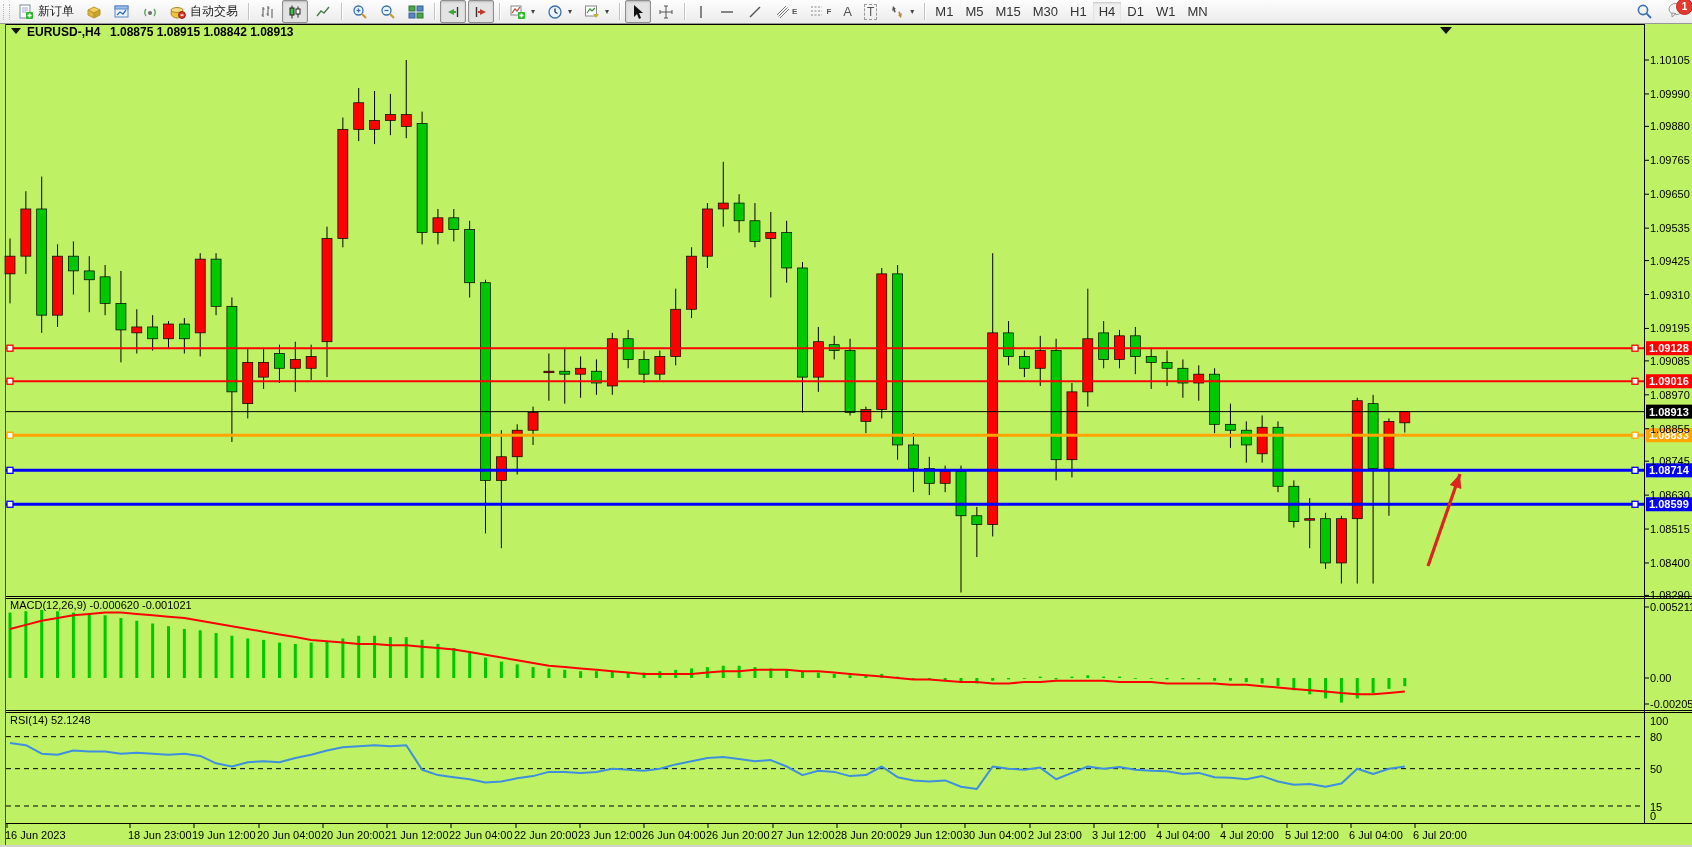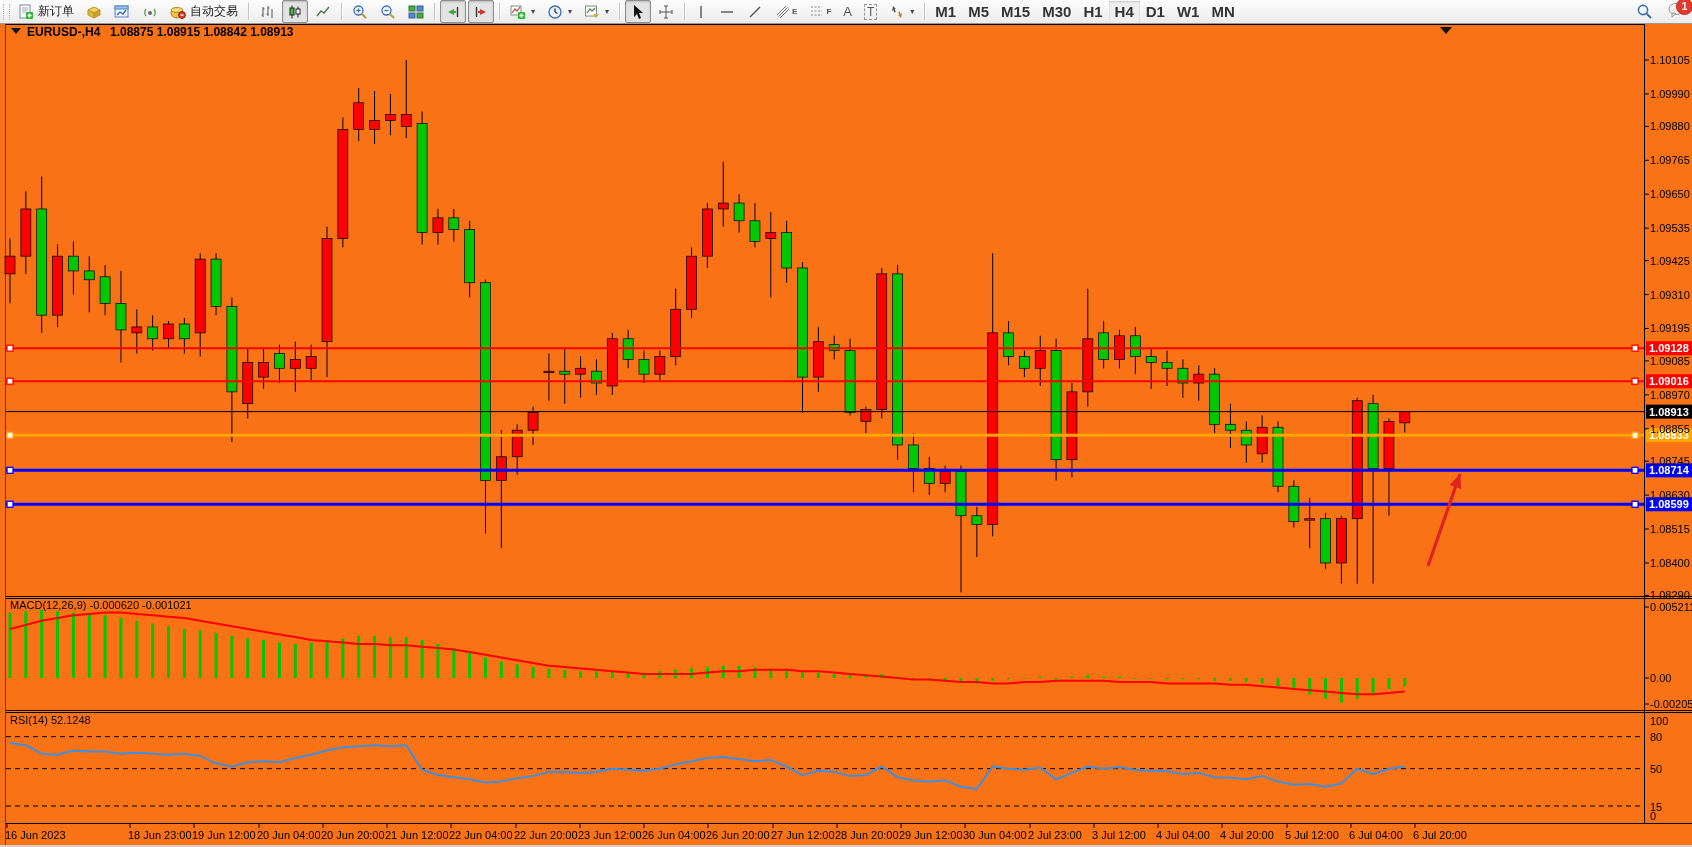--- a/index.html
+++ b/index.html
@@ -1,24 +1,24 @@
 <!DOCTYPE html>
 <html><head>
 <meta charset="utf-8">
 <style>
   html,body{margin:0;padding:0;background:#d4d0c8;}
-  .app{position:relative;width:1692px;height:847px;background:#f97316;font-family:"Liberation Sans",sans-serif;overflow:hidden;}
+  .app{position:relative;width:1692px;height:847px;background:#bef264;font-family:"Liberation Sans",sans-serif;overflow:hidden;}
   
   .toolbar{position:absolute;top:0;left:0;width:1692px;height:23px;background:linear-gradient(#fdfdfd,#ebebeb);
     border-bottom:1px solid #979797;display:flex;align-items:center;font-size:12px;color:#1a1a1a;z-index:5;}
   .grip{width:5px;height:16px;margin:0 2px 0 3px;border-left:1px dotted #b5b5b5;border-right:1px dotted #b5b5b5;}
   .tb-sep{width:1px;height:17px;background:#c3c3c3;margin:0 4px;box-shadow:1px 0 0 #fff;}
   .tb-btn{display:inline-flex;align-items:center;gap:4px;padding:2px 4px;margin:0 1px;border:1px solid transparent;border-radius:2px;height:17px;box-sizing:content-box;}
   .tb-btn.pressed{border-color:#8f8f8f;background:#e3e3e3;box-shadow:inset 0 1px 2px rgba(0,0,0,.18);}
-  .tf-btn{padding:2px 6px;font-size:15px;color:#333;font-weight:700;}
+  .tf-btn{padding:2px 6px;font-size:13px;color:#333;font-weight:400;}
   .tf-btn.pressed{border-color:#8f8f8f;background:#efefef;box-shadow:inset 0 1px 2px rgba(0,0,0,.18);}
   .tb-right{margin-left:auto;display:flex;align-items:center;margin-right:6px;position:relative;}
   .badge{position:absolute;top:-4px;right:-7px;width:15px;height:15px;border-radius:50%;background:#e23b2e;color:#fff;
     font-size:10px;font-weight:700;display:flex;align-items:center;justify-content:center;border:1px solid #c22;}
   .caret{font-size:8px;color:#444;margin-left:1px;}
   .glyph{font-size:11px;color:#555;font-weight:700;}
   
   #chart-svg{position:absolute;top:0;left:0;}
   text{font-family:"Liberation Sans",sans-serif;}
 </style>

